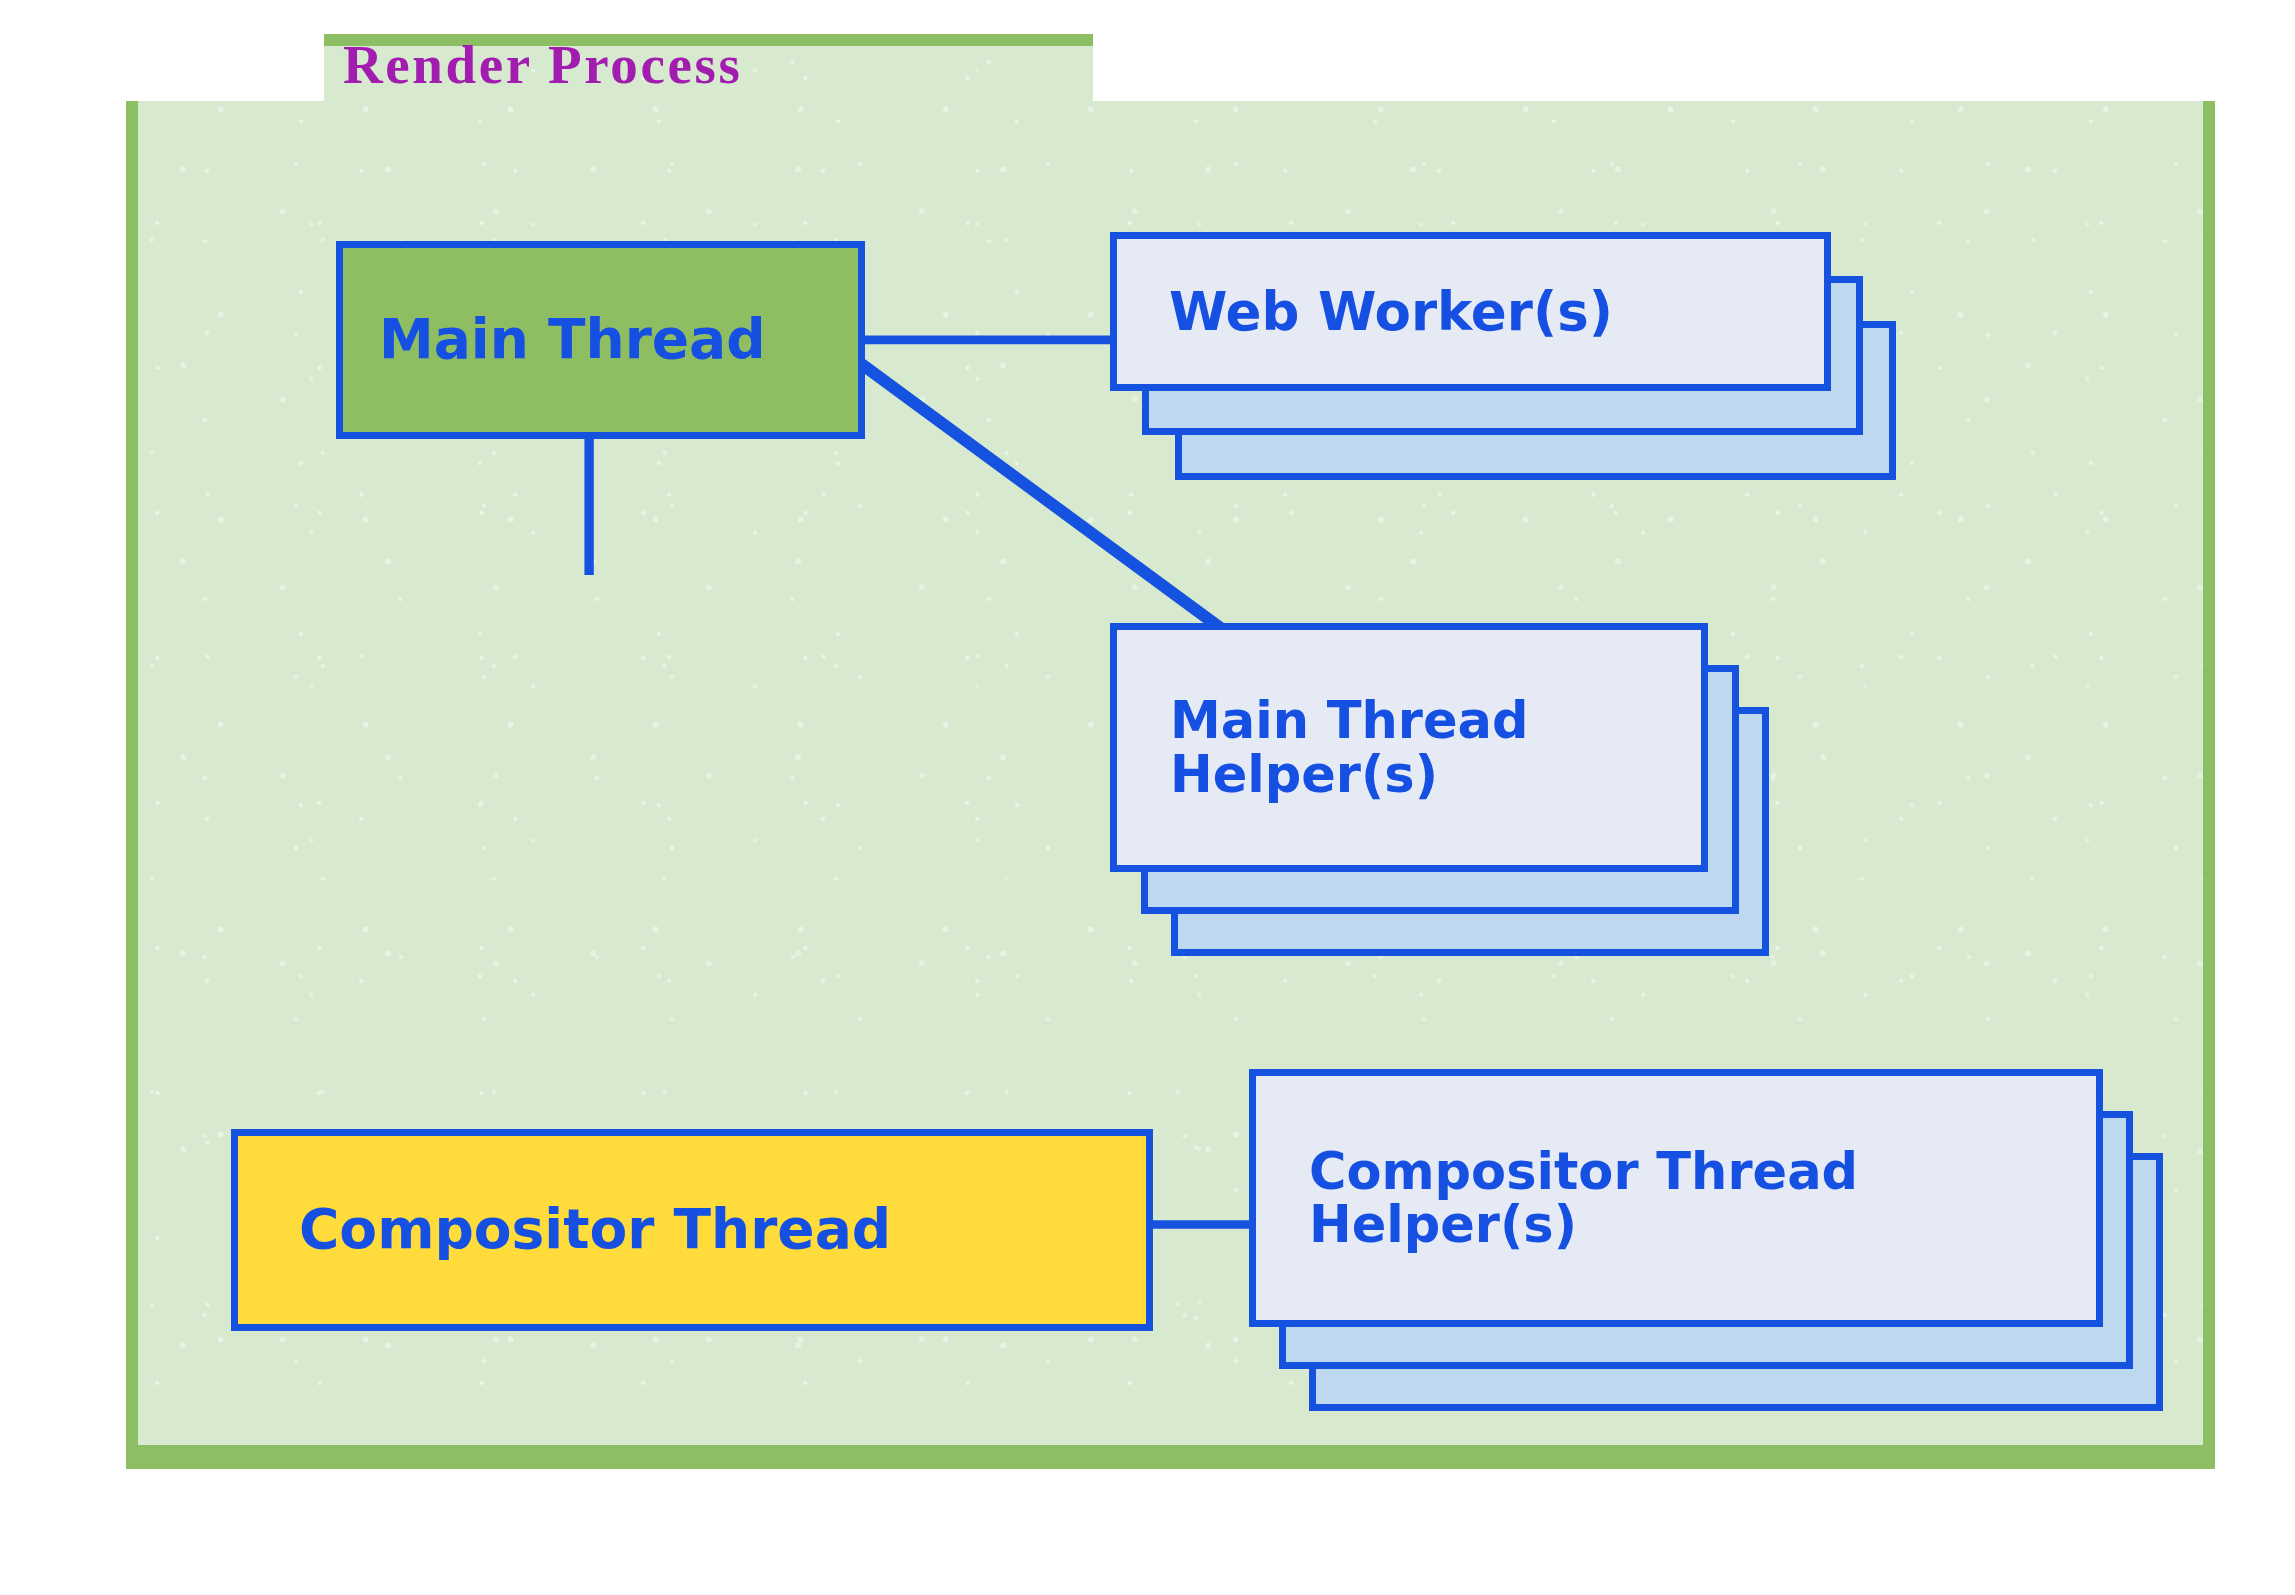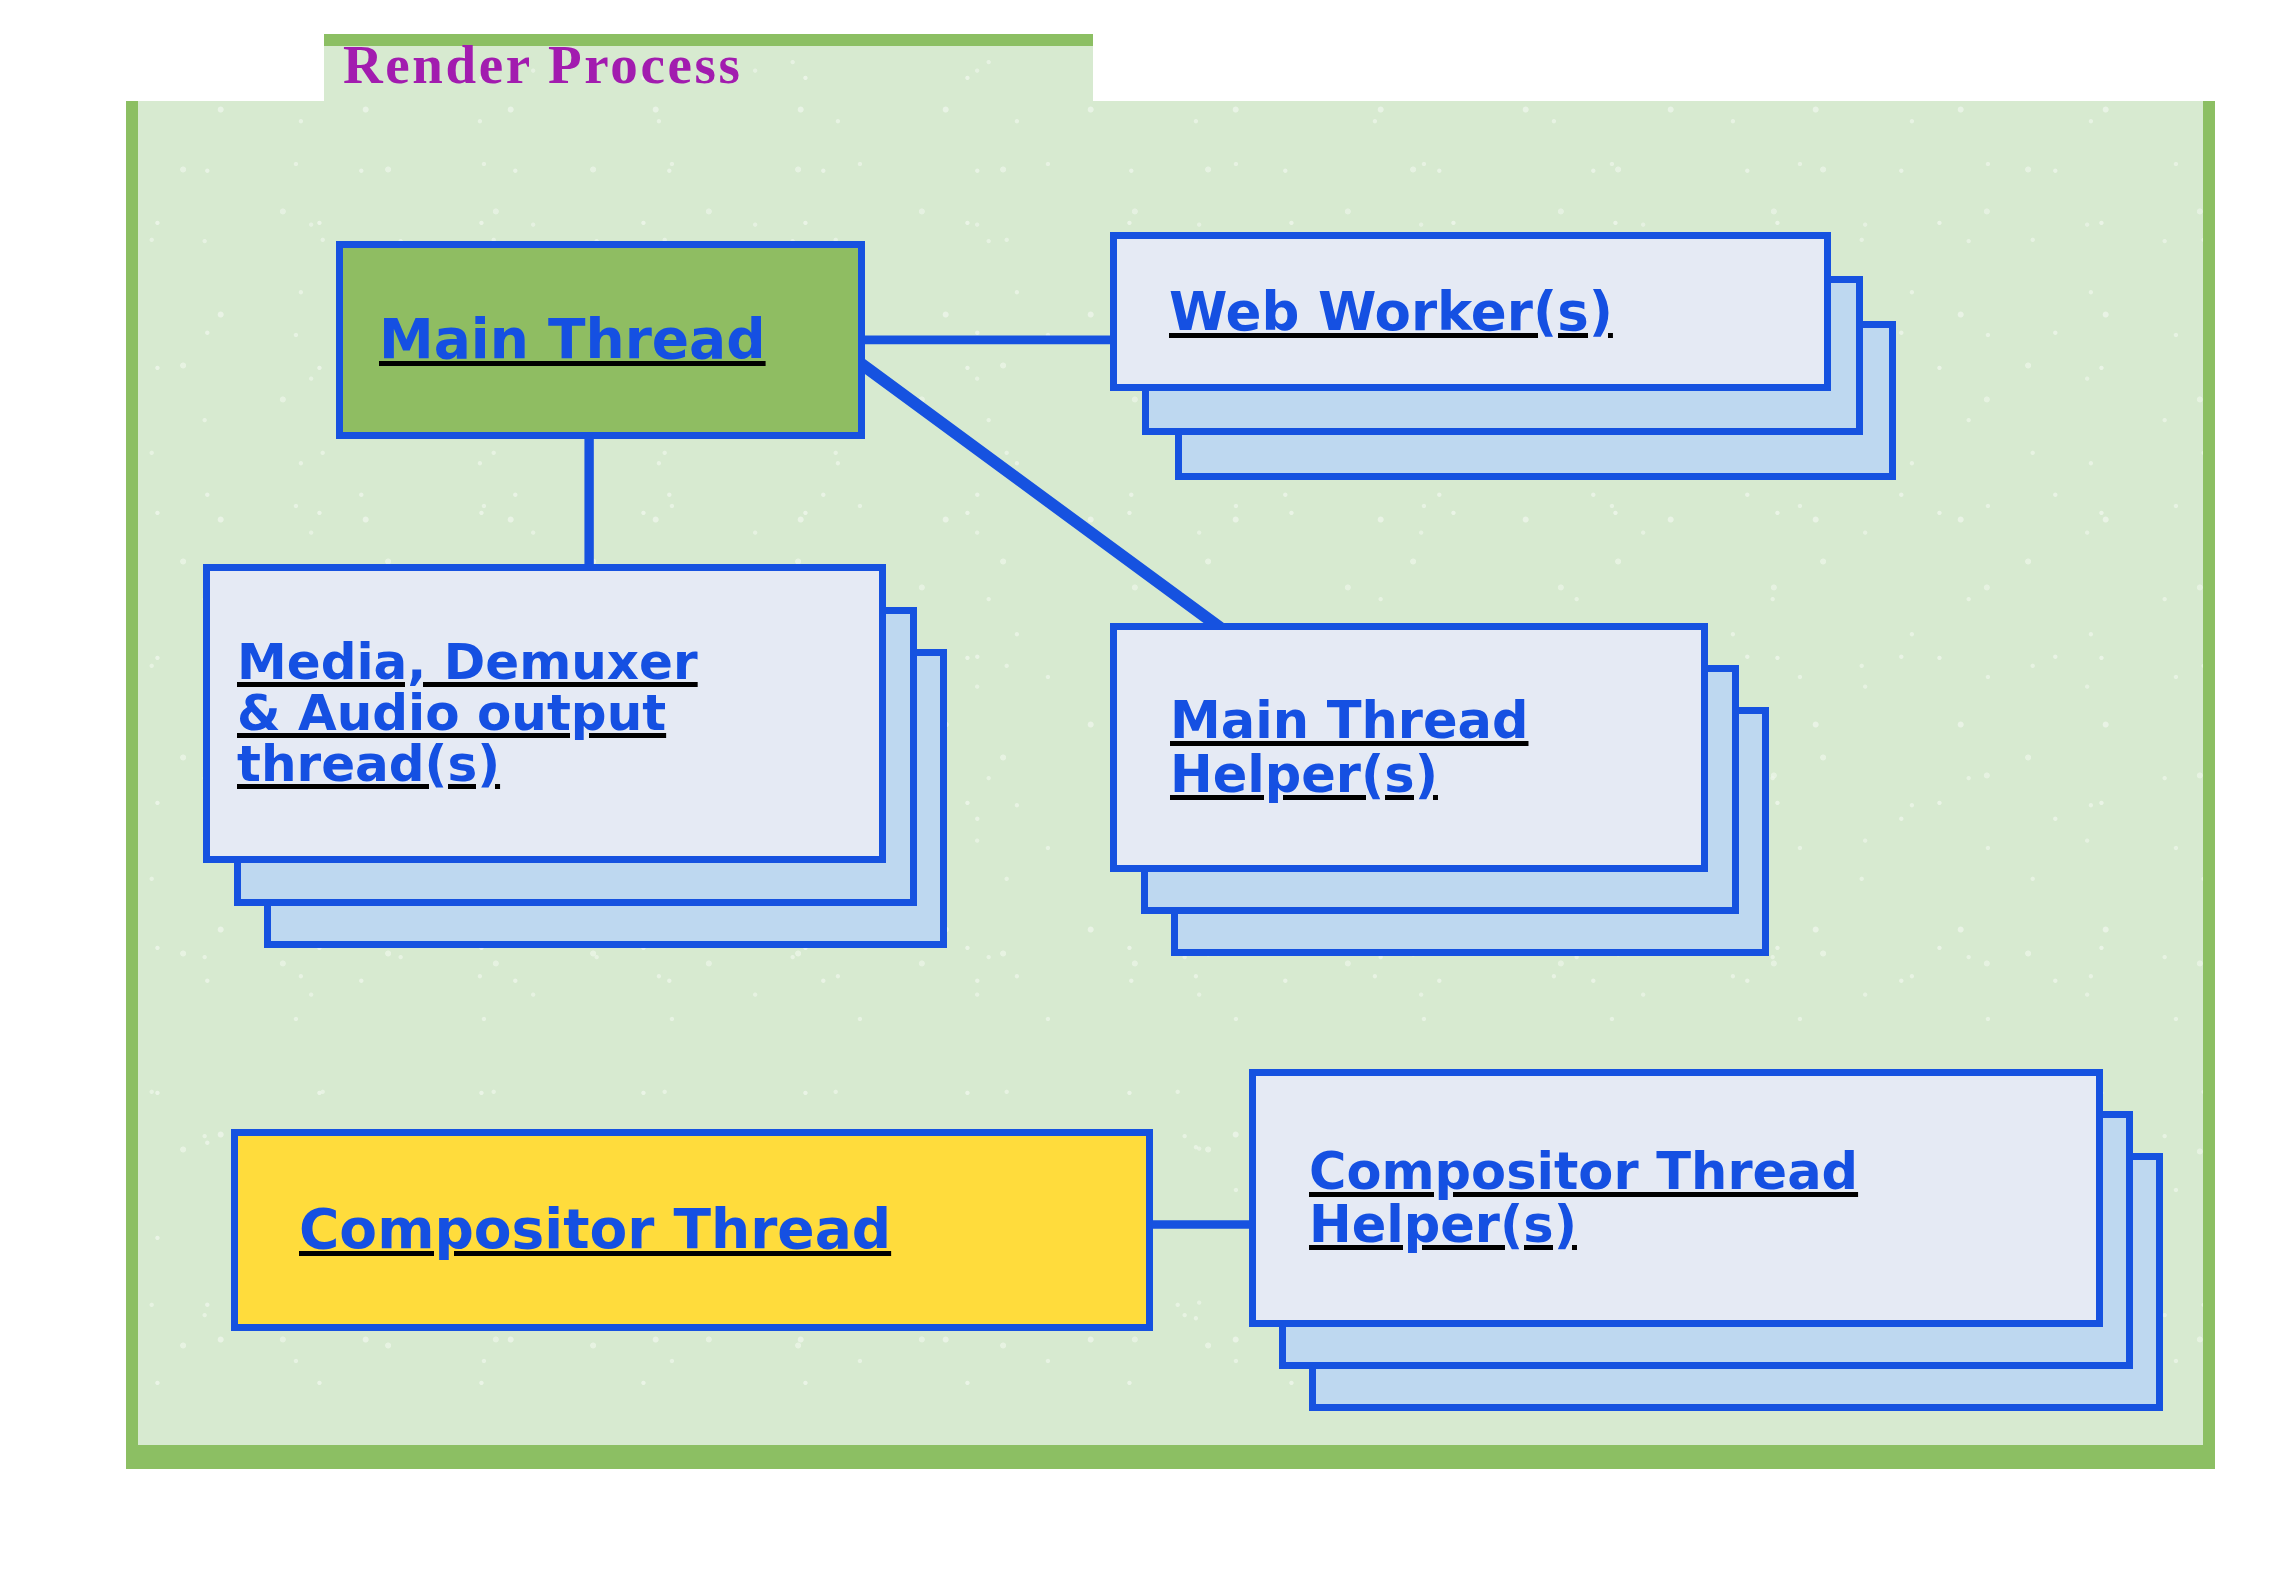--- a/index.html
+++ b/index.html
@@ -120,21 +120,20 @@
   .node {
     position: absolute;
     box-sizing: border-box;
   }
 
   .card {
     position: absolute;
     box-sizing: border-box;
     border: 7.7px solid #1652e0;
     background: #e4eaf4;
-    text-decoration: underline;
   }
 
   .card-back {
     background: #bed8f0;
   }
 
   .card-front {
     background: #e5eaf4;
     display: flex;
     align-items: center;
@@ -199,29 +198,20 @@
   </div>
 
   <div class="node" style="left:1110px; top:232px; width:786px; height:248px;">
     <div class="card card-back" style="left:65px; top:89px; width:721px; height:159px;"></div>
     <div class="card card-back" style="left:32px; top:44px; width:721px; height:159px;"></div>
     <div class="card card-front" style="left:0; top:0; width:721px; height:159px;">
       <div class="card-label" style="font-size:53px; padding-left:52px; text-align:left;">Web Worker(s)</div>
     </div>
   </div>
 
-  <div class="node" style="left:203px; top:564px; width:752px; height:384px;">
-    <div class="card card-back" style="left:61px; top:85px; width:683px; height:299px;"></div>
-    <div class="card card-back" style="left:31px; top:43px; width:683px; height:299px;"></div>
-    <div class="card card-front" style="left:0; top:0; width:683px; height:299px;">
-      <div class="card-label" style="font-size:50px; padding-left:27px; text-align:left; line-height:1.02;">Media, Demuxer
-&amp; Audio output
-      thread(s)</div>
-    </div>
-  </div>
 
   <div class="node" style="left:1110px; top:623px; width:666px; height:333px;">
     <div class="card card-back" style="left:61px; top:84px; width:598px; height:249px;"></div>
     <div class="card card-back" style="left:31px; top:42px; width:598px; height:249px;"></div>
     <div class="card card-front" style="left:0; top:0; width:598px; height:249px;">
       <div class="card-label" style="font-size:51px; padding-left:53px; text-align:left;">Main Thread
   Helper(s)</div>
     </div>
   </div>
 

